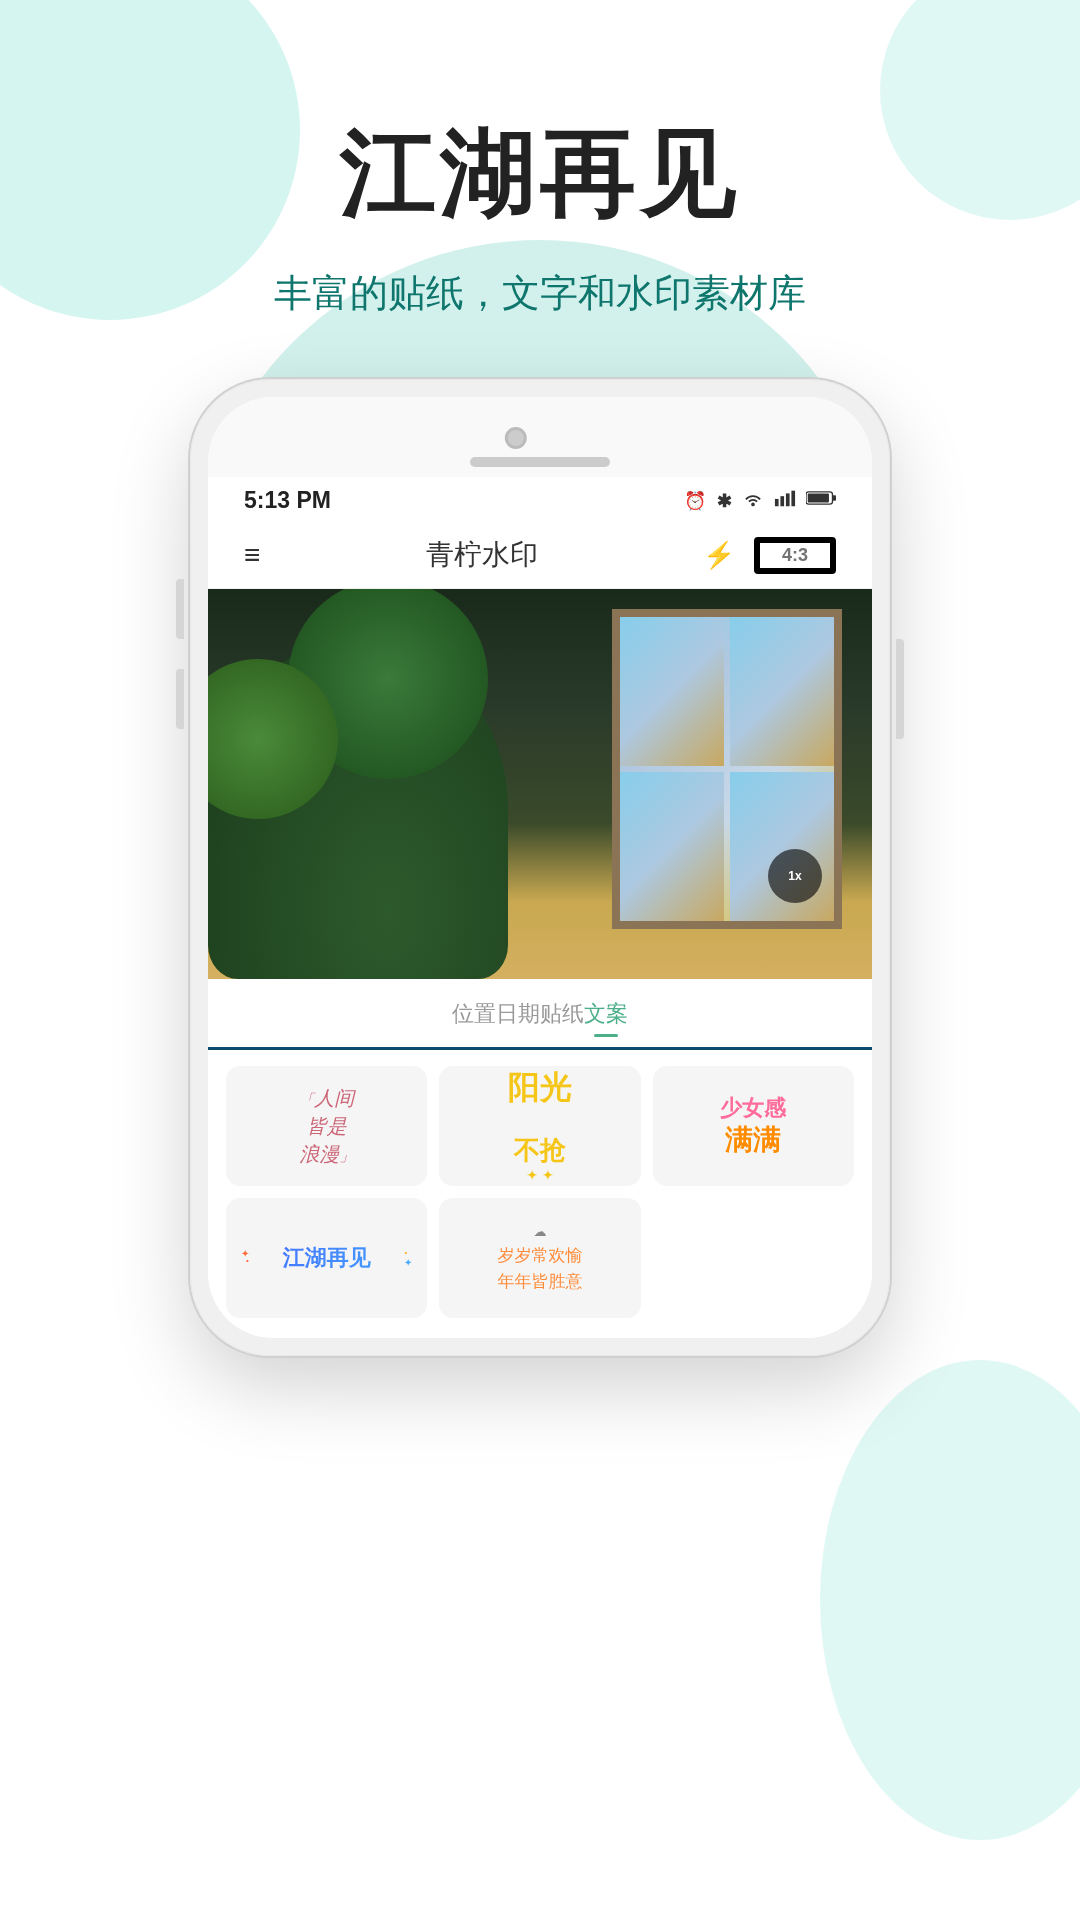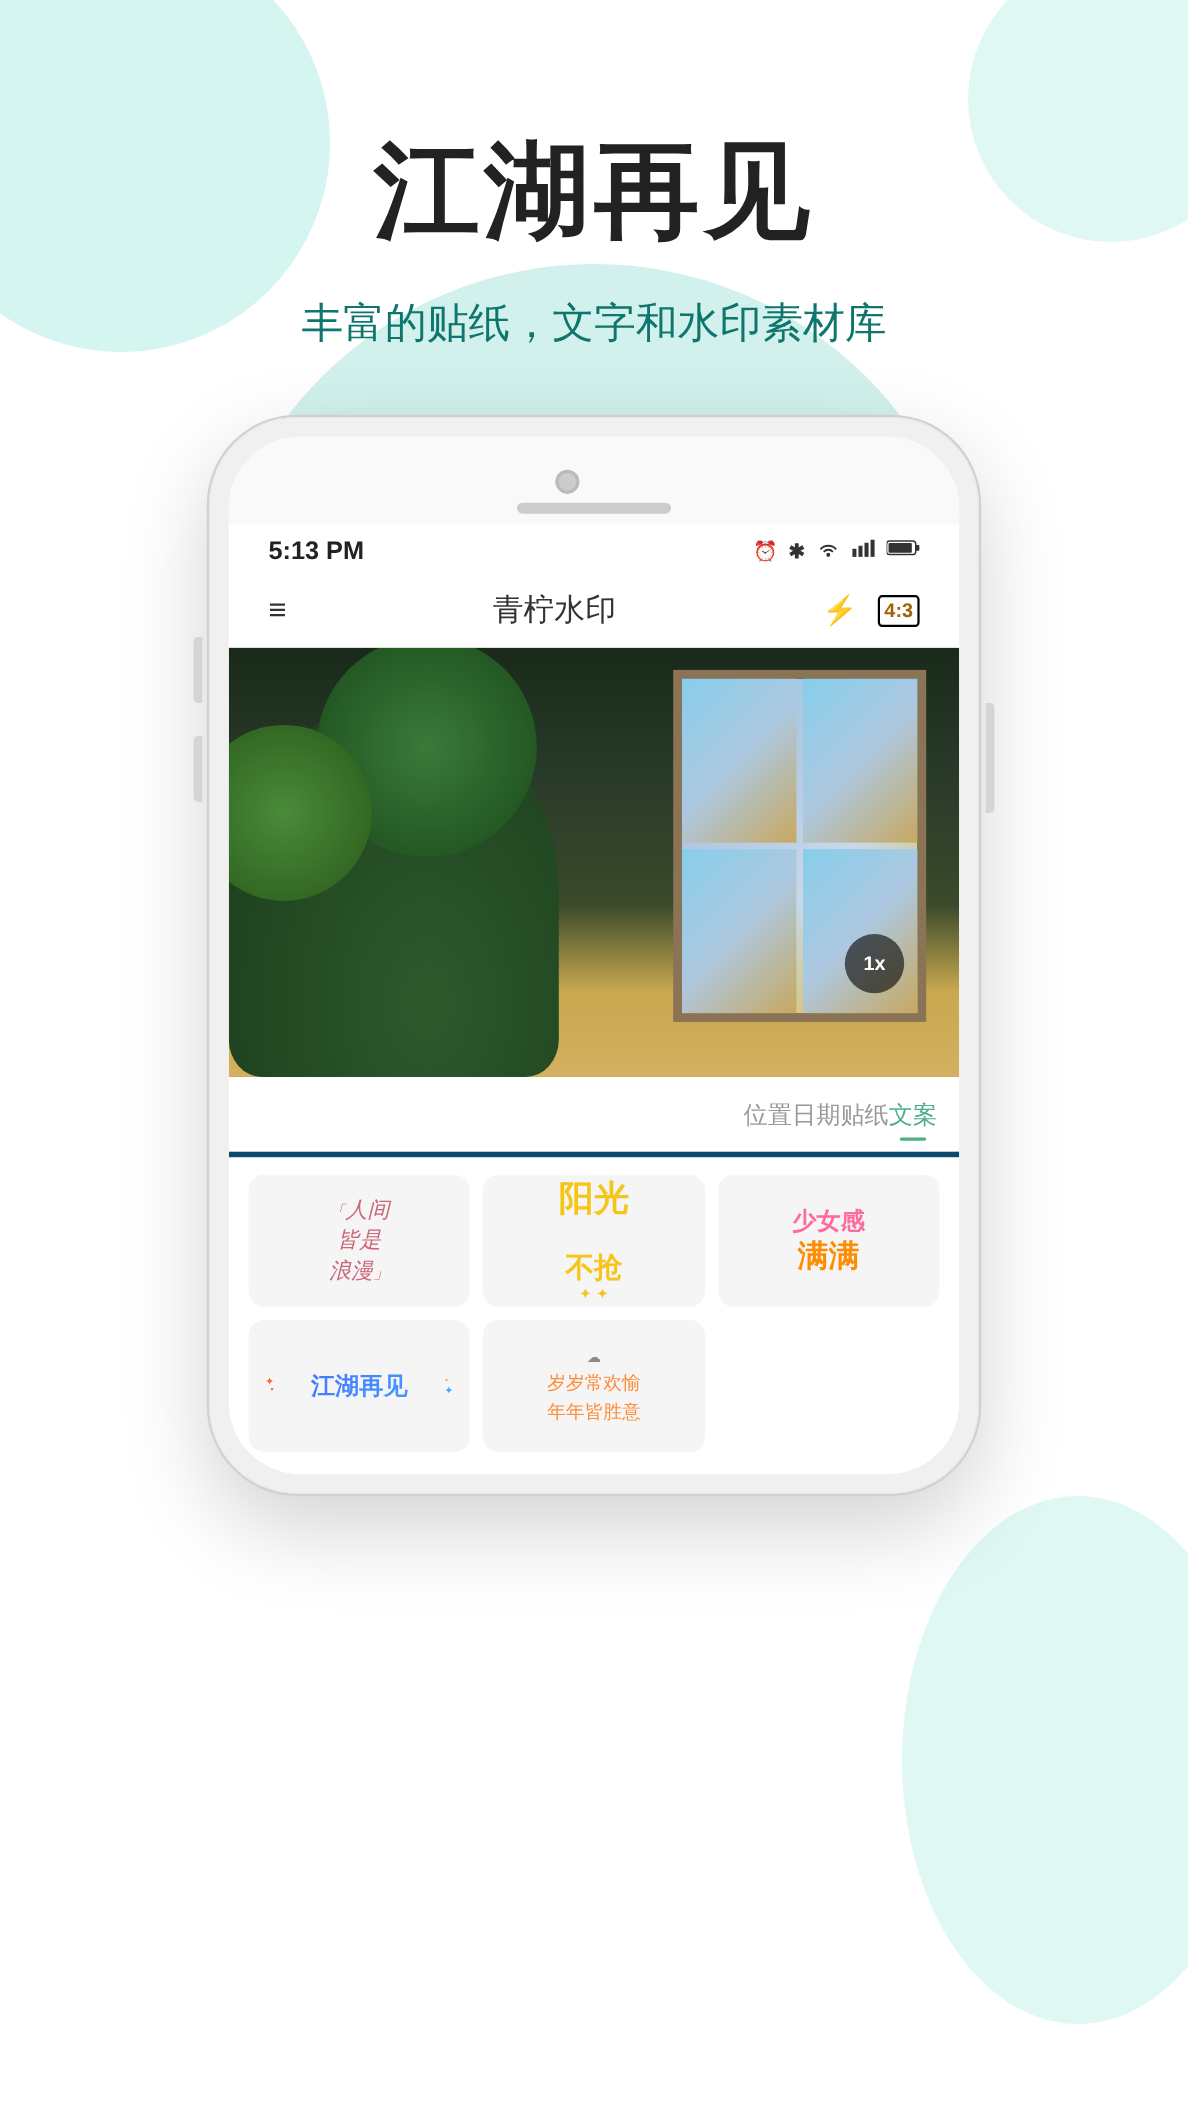--- a/index.html
+++ b/index.html
@@ -221,25 +221,25 @@
       align-items: center;
       gap: 18px;
     }
 
     .header-bolt {
       font-size: 26px;
       color: #555;
     }
 
     .header-ratio {
-      border: 2px solid #000000;
+      border: 6px solid #000000;
       border-radius: 4px;
-      padding: 2px 4px;
+      padding: 2px 22px;
       font-size: 18px;
-      color: #a16207;
+      color: #737373;
       font-weight: 600;
     }
 
     
     .photo-area {
       width: 100%;
       height: 390px;
       background: linear-gradient(
         135deg,
         #2c4a2c 0%,
@@ -318,36 +318,36 @@
       right: 50px;
       top: 260px;
       width: 54px;
       height: 54px;
       background: rgba(0,0,0,0.6);
       border-radius: 50%;
       display: flex;
       align-items: center;
       justify-content: center;
       color: white;
-      font-size: 18px;
+      font-size: 12px;
       font-weight: 600;
     }
 
     
     .bottom-panel {
       background: #ffffff;
       border-radius: 0 0 65px 65px;
     }
 
     
     .tab-bar {
       display: flex;
-      justify-content: flex-end;
+      justify-content: center;
       padding: 20px 20px 10px;
-      border-bottom: 5px solid #0c4a6e;
+      border-bottom: 3px solid #0c4a6e;
     }
 
     .tab-item {
       display: flex;
       flex-direction: column;
       align-items: center;
       font-size: 22px;
       color: #999;
       position: relative;
       padding-bottom: 8px;

